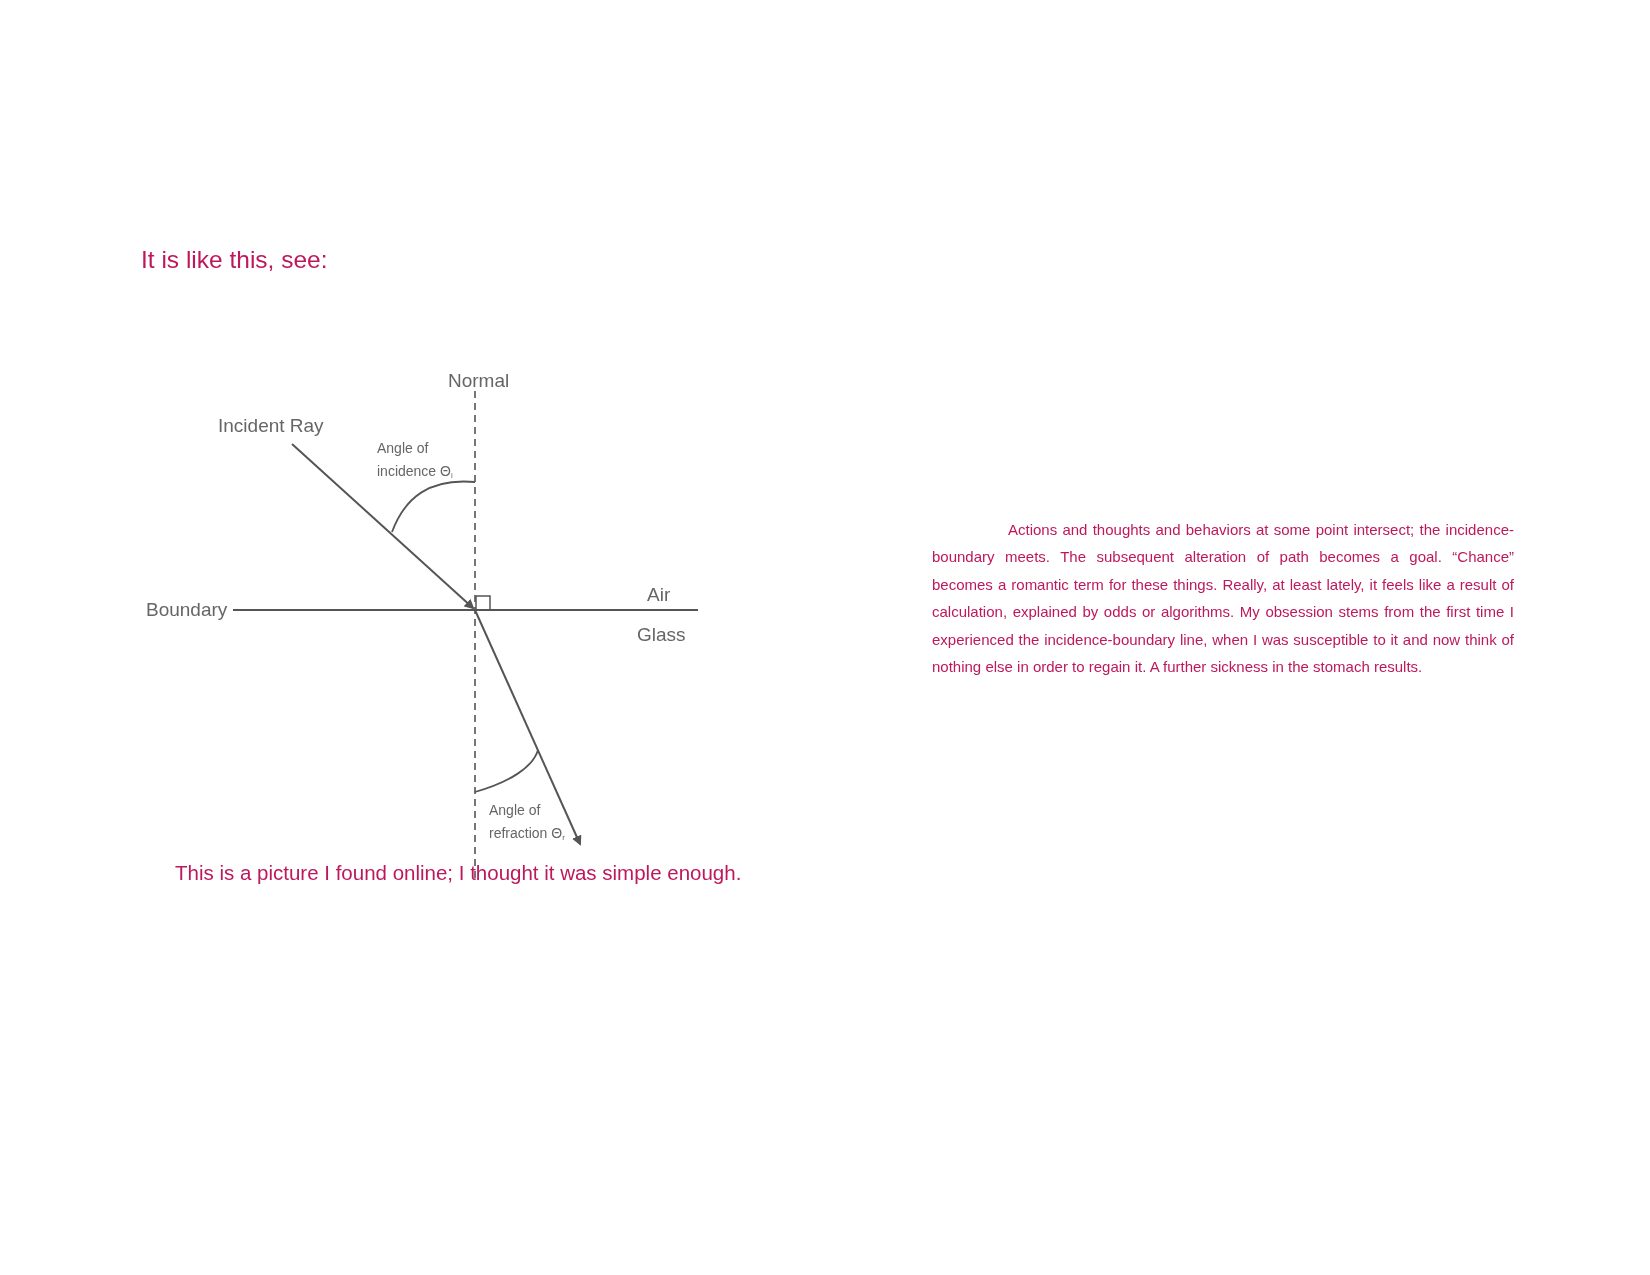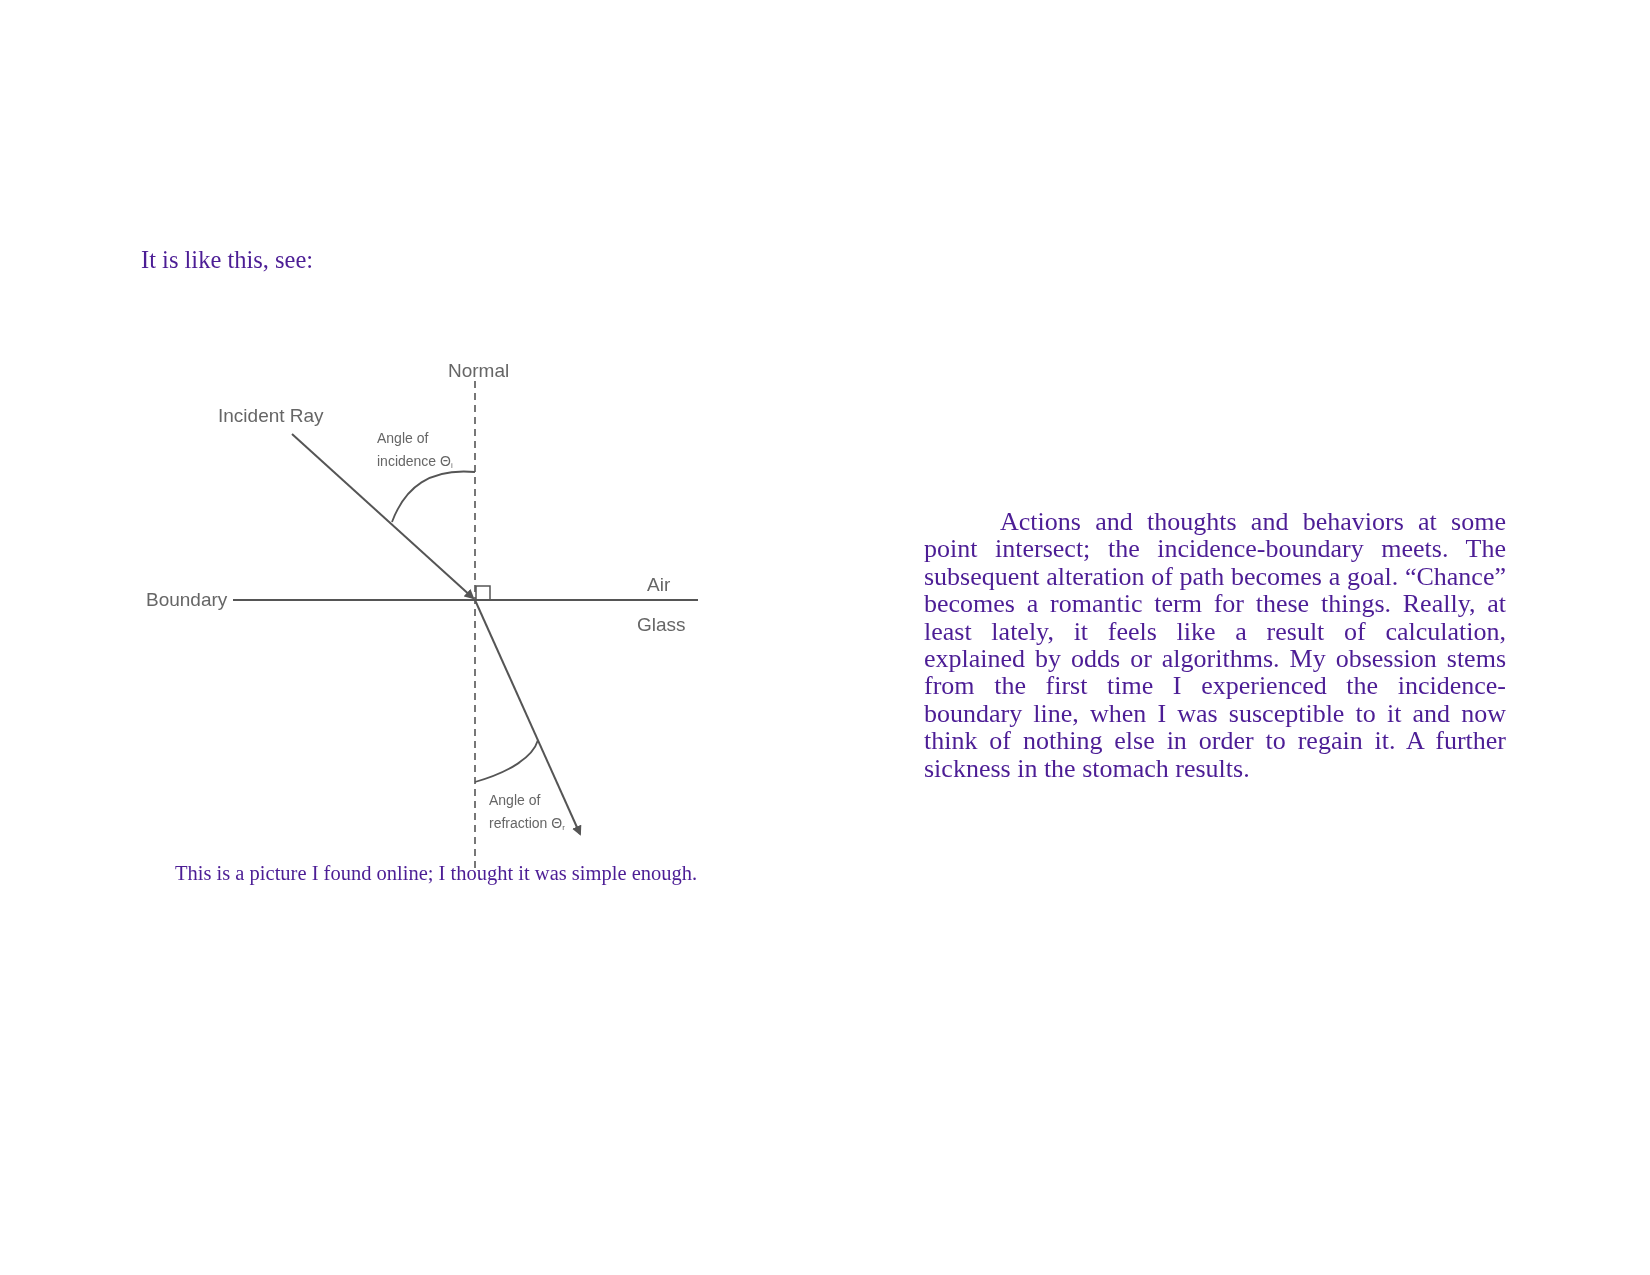--- a/index.html
+++ b/index.html
@@ -1,34 +1,34 @@
 <!DOCTYPE html>
 <html><head>
   <meta charset="utf-8">
   <style>
     html, body { margin: 0; padding: 0; background: #ffffff; }
     body { width: 1650px; height: 1275px; position: relative; overflow: hidden; }
-    .serif { font-family: Liberation Serif, serif; color: #4c1d95; }
+    .serif { font-family: Liberation Sans, sans-serif; color: #be185d; }
     #heading {
       position: absolute; left: 141px; top: 245px;
       font-size: 24.5px; line-height: 30px; white-space: nowrap;
     }
     #figure {
-      position: absolute; left: 0; top: 2px; width: 760px; height: 900px;
+      position: absolute; left: 0; top: 12px; width: 760px; height: 900px;
     }
     #figure svg { position: absolute; left: 0; top: 0; }
     .dlabel { font-family: "Liberation Sans", "DejaVu Sans", sans-serif; fill: #666666; }
     #caption {
       position: absolute; left: 175px; top: 860px;
       font-size: 20.5px; line-height: 26px; white-space: nowrap;
     }
     #paragraph {
       position: absolute; left: 916px; top: 500px; width: 582px;
-      font-size: 26px; line-height: 27.4px; text-align: justify;
-      text-indent: 76px; margin: 8px;
+      font-size: 15px; line-height: 27.4px; text-align: justify;
+      text-indent: 76px; margin: 16px;
     }
   </style>
 </head>
 <body>
 
 <div id="heading" class="serif">It is like this,  see:</div>
 
 <div id="figure">
   <svg width="760" height="900" viewBox="0 0 760 900" xmlns="http://www.w3.org/2000/svg">
     <defs>

